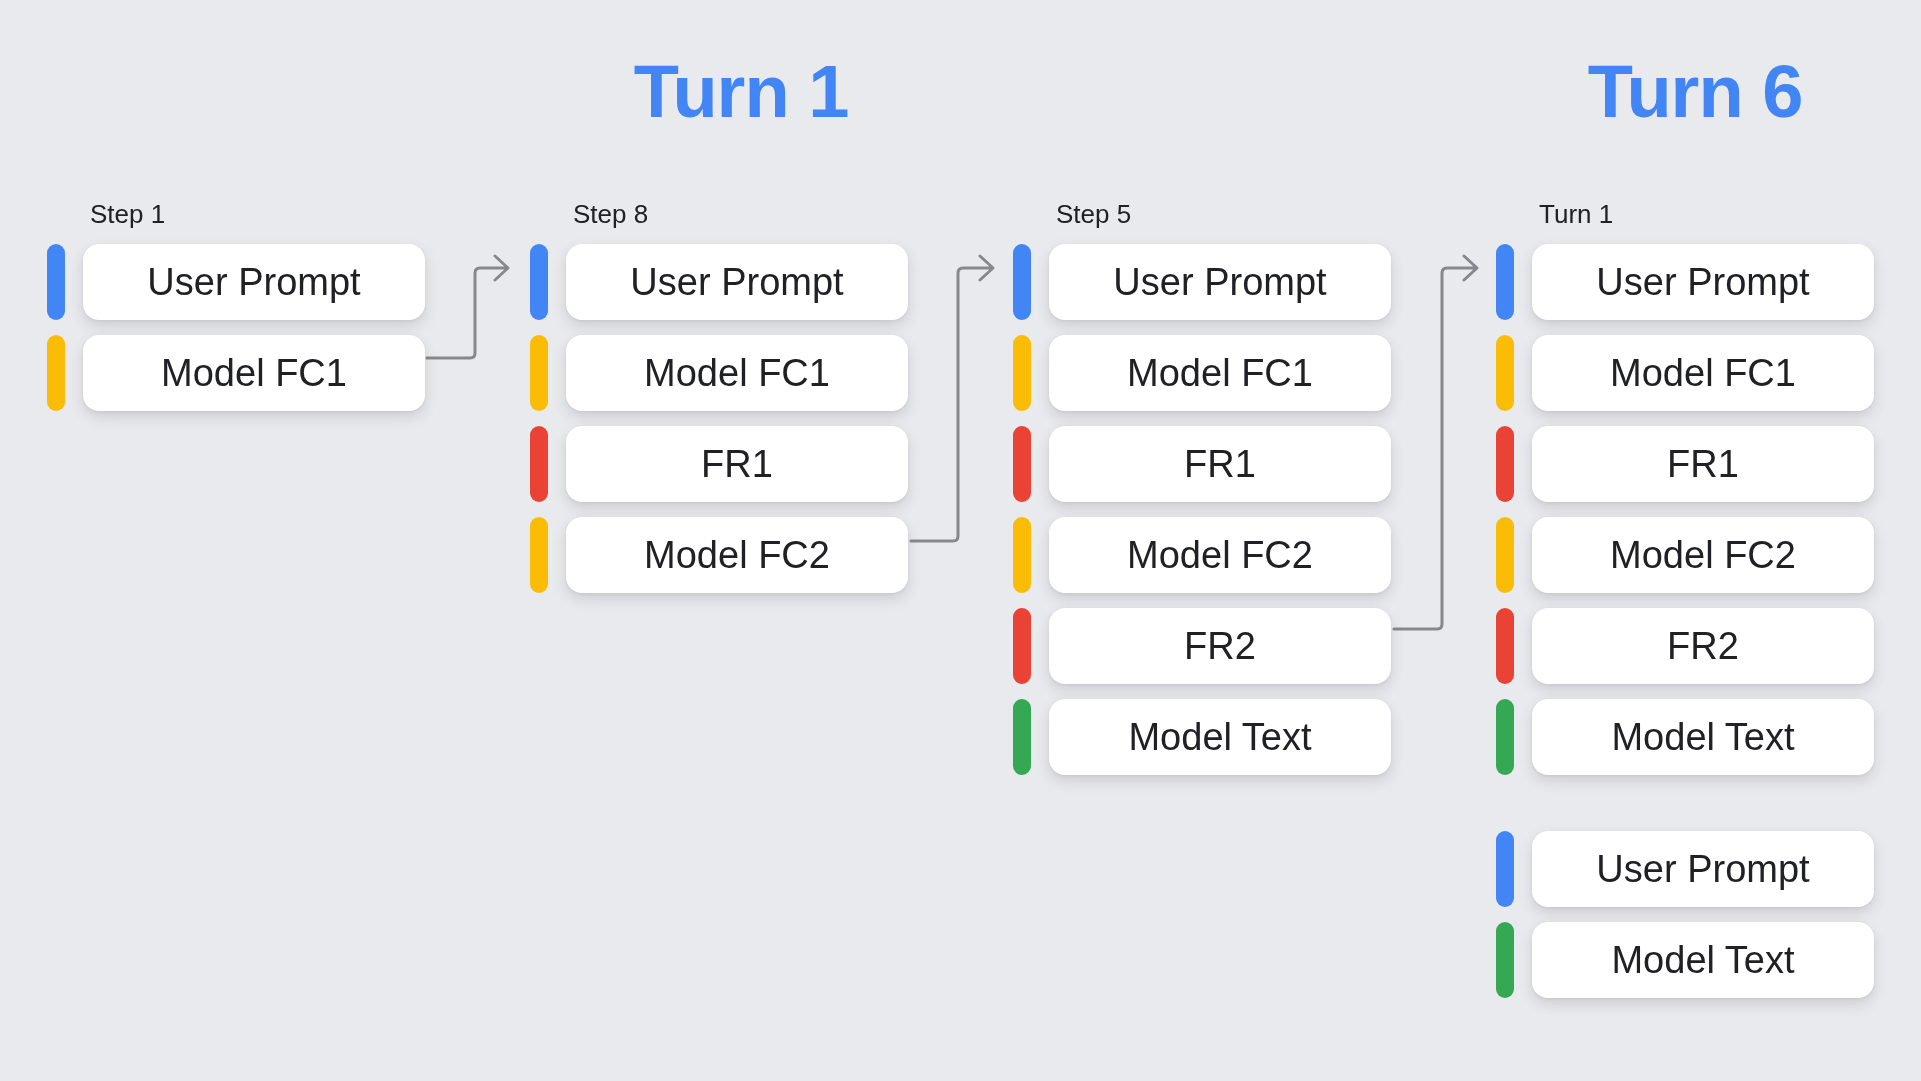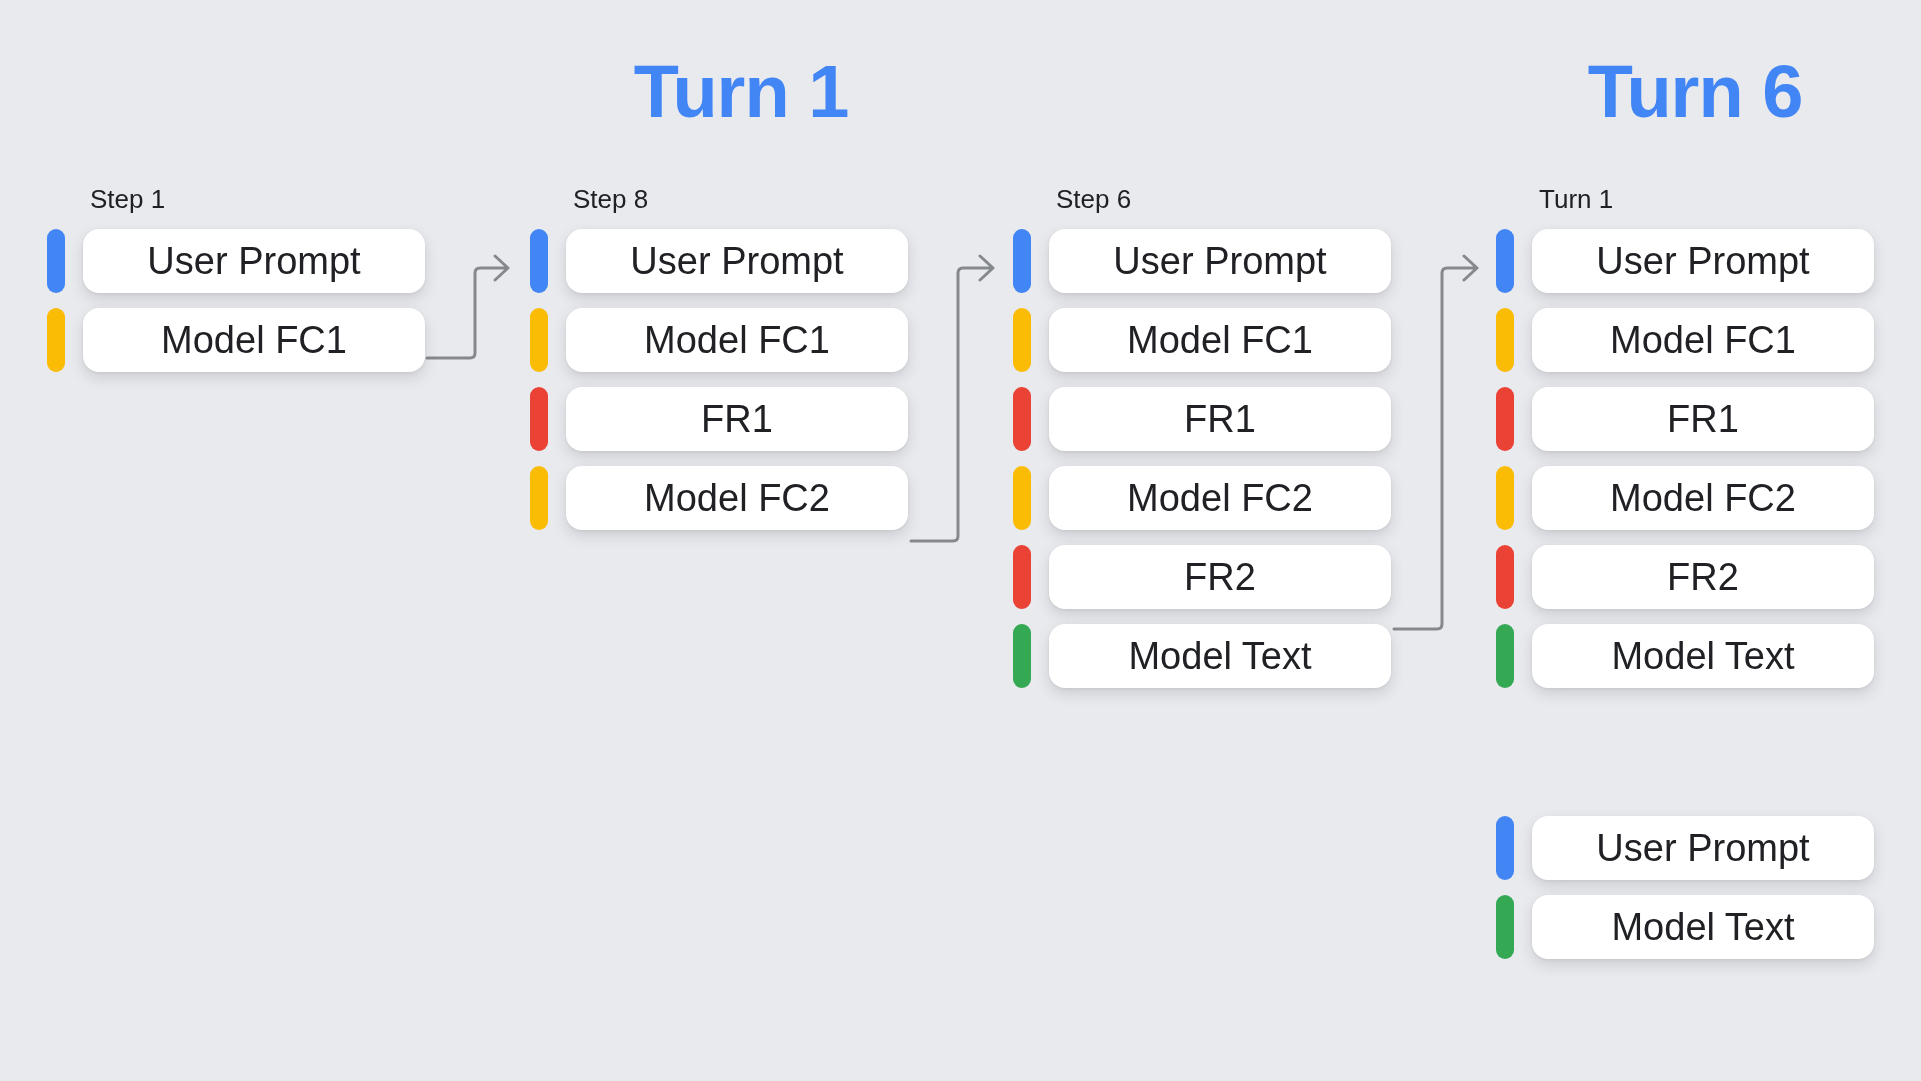--- a/index.html
+++ b/index.html
@@ -23,39 +23,40 @@
     line-height: 84px;
     color: var(--title, #4285f4);
     text-align: center;
   }
   .title-1 { left: 541px; width: 400px; }
   .title-2 { left: 1495px; width: 400px; }
 
   .group {
     position: absolute;
     width: 378px;
+    margin-top: 15px;
   }
   .g1 { left: 47px;   top: 185px; }
   .g2 { left: 530px;  top: 185px; }
   .g3 { left: 1013px; top: 185px; }
   .g4 { left: 1496px; top: 185px; }
   .g5 { left: 1496px; top: 816px; }
 
   .group-label {
     font-size: 26px;
     line-height: 28px;
     color: var(--text, #202124);
     margin: 0 0 16px 43px;
     font-weight: 400;
   }
   .row {
     display: flex;
     align-items: stretch;
     gap: 18px;
-    height: 64px;
+    height: 76px;
     margin-bottom: 15px;
   }
   .bar {
     flex: 0 0 18px;
     border-radius: 9px;
     background: #c0c0c0;
   }
   .row[data-color="blue"]   .bar { background: var(--blue,   #4285f4); }
   .row[data-color="yellow"] .bar { background: var(--yellow, #fbbc05); }
   .row[data-color="red"]    .bar { background: var(--red,    #ea4335); }
@@ -142,21 +143,21 @@
     </div>
     <div class="row" data-color="yellow">
       <span class="bar"></span>
       <div class="card">
         <span class="card-text">Model FC2</span>
       </div>
     </div>
   </section>
 
   <section class="group g3">
-    <div class="group-label">Step 6</div>
+    <div class="group-label">Step 5</div>
     <div class="row" data-color="blue">
       <span class="bar"></span>
       <div class="card">
         <span class="card-text">User Prompt</span>
       </div>
     </div>
     <div class="row" data-color="yellow">
       <span class="bar"></span>
       <div class="card">
         <span class="card-text">Model FC1</span>

